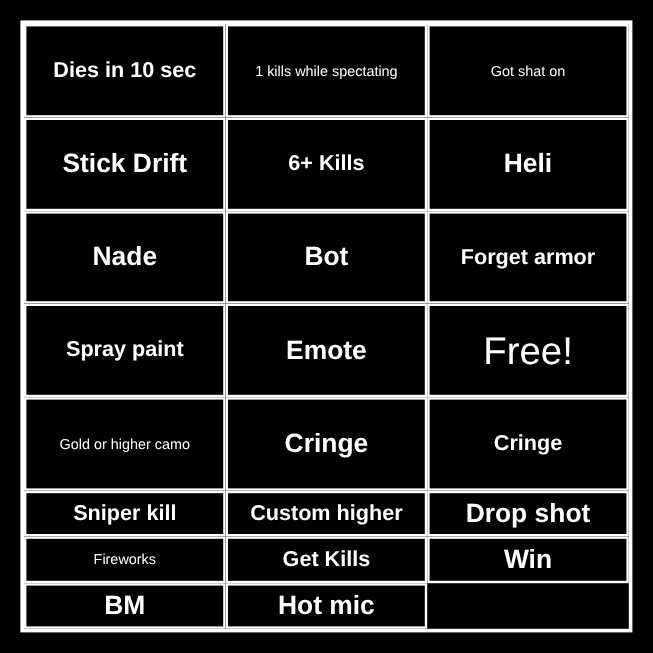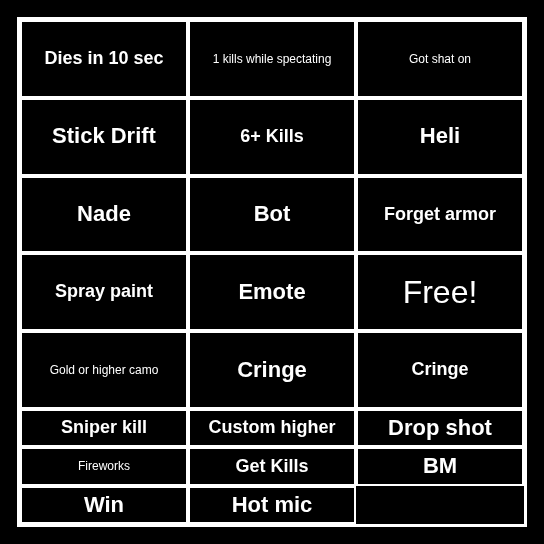--- a/index.html
+++ b/index.html
@@ -107,21 +107,21 @@
     <div class="cell cell-large">
       <span>Drop shot</span>
     </div>
     <div class="cell cell-small">
       <span>Fireworks</span>
     </div>
     <div class="cell cell-medium">
       <span>Get Kills</span>
     </div>
     <div class="cell cell-large">
-      <span>BM</span>
+      <span>Win</span>
     </div>
     <div class="cell cell-large">
-      <span>Win</span>
+      <span>BM</span>
     </div>
     <div class="cell cell-large">
       <span>Hot mic</span>
     </div>
   </div>
 
 </body></html>

